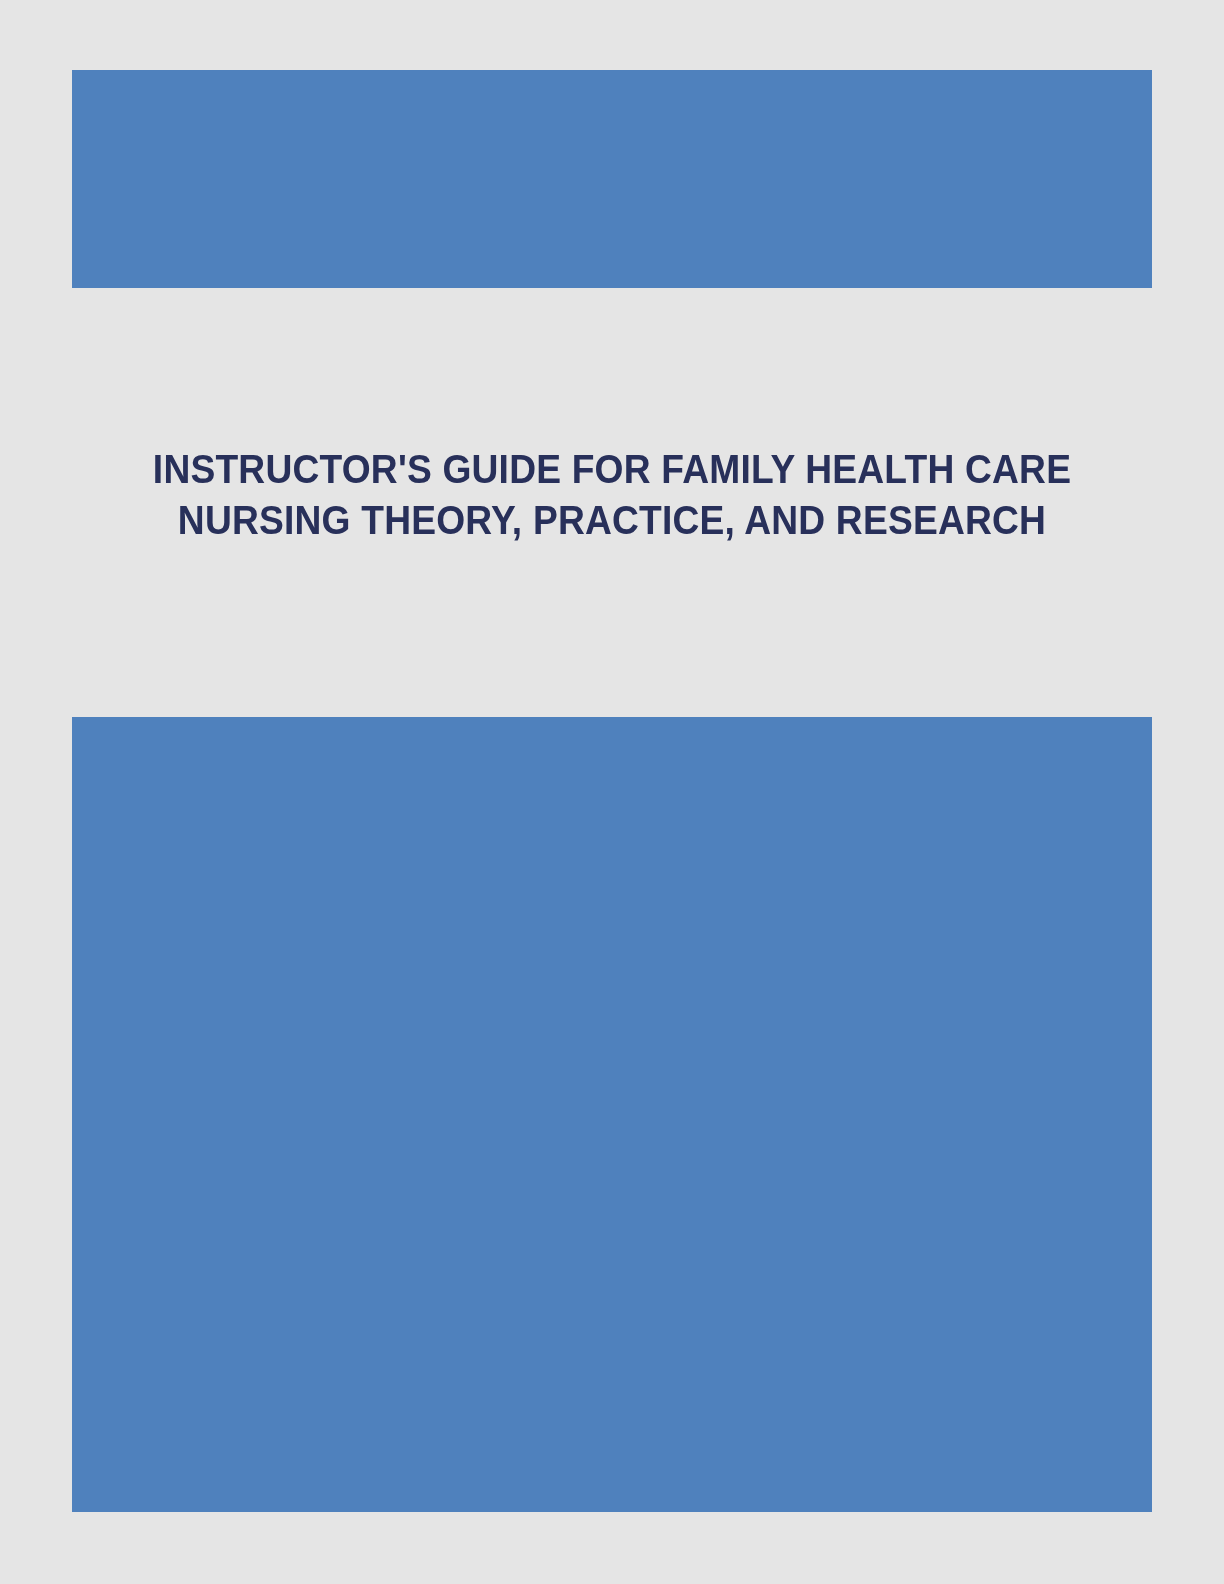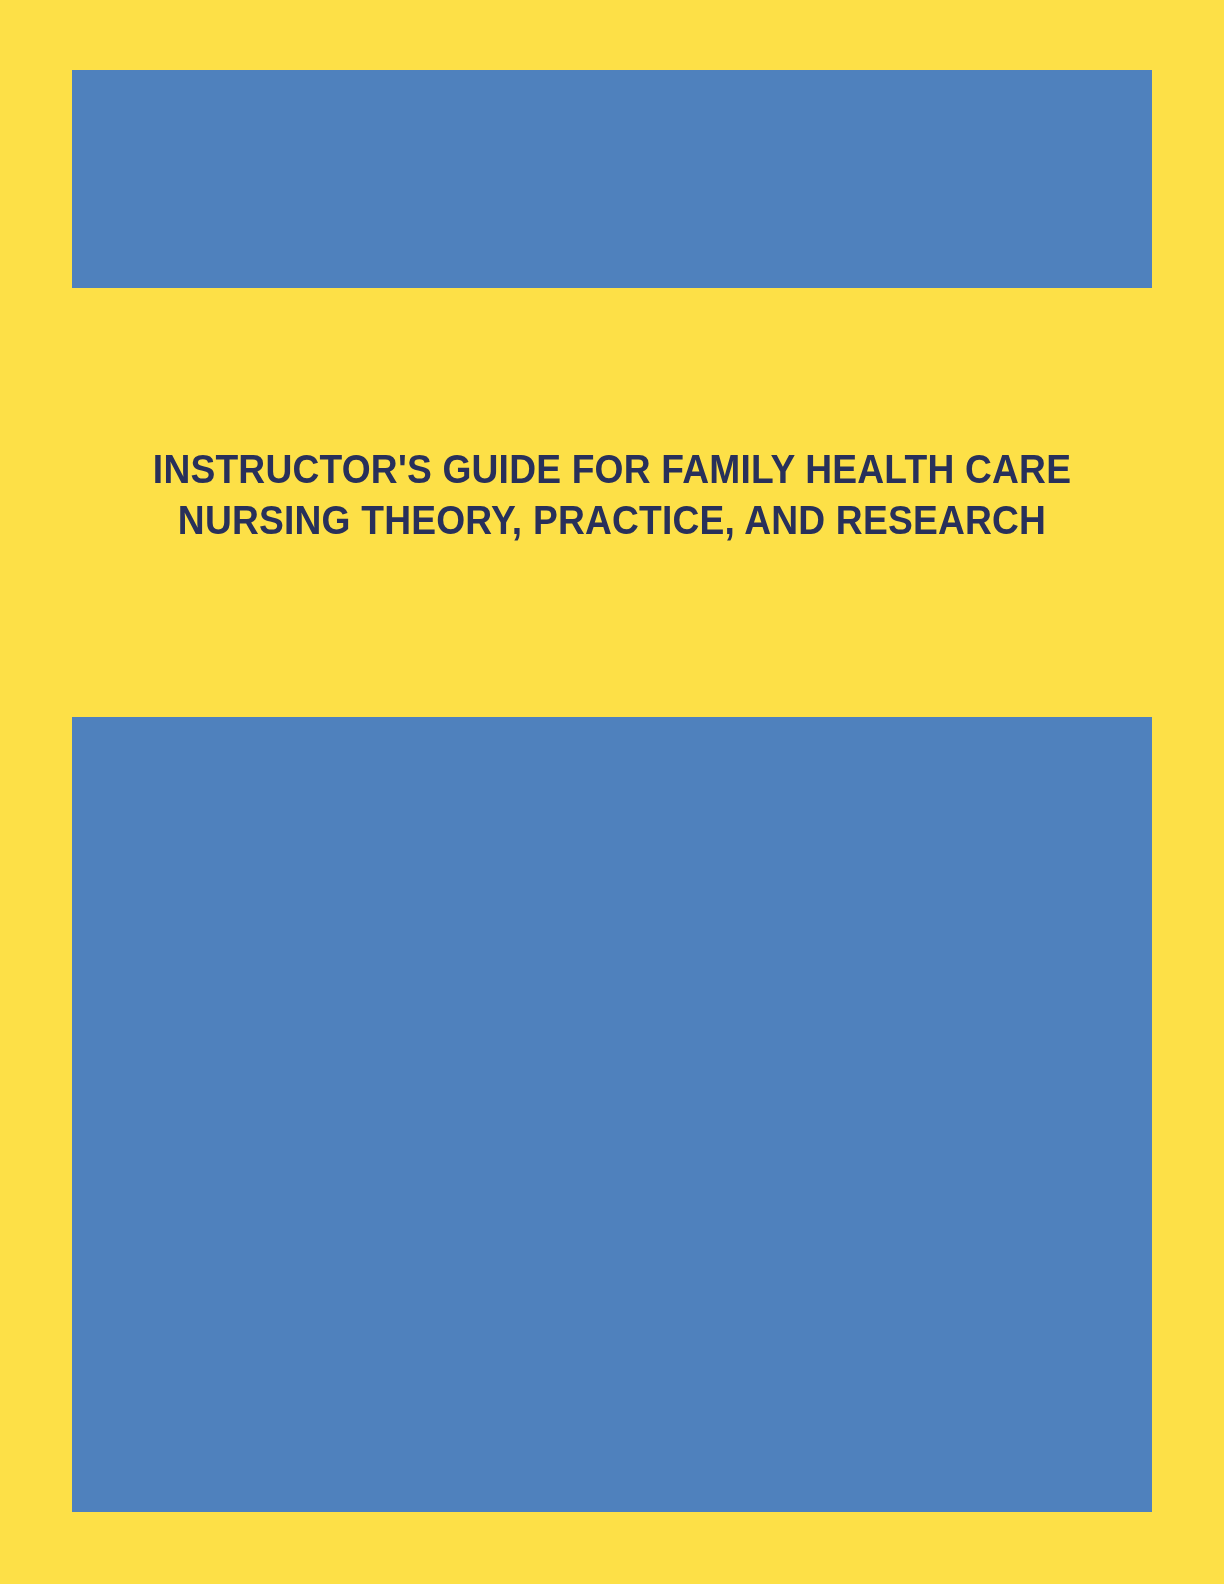--- a/index.html
+++ b/index.html
@@ -12,21 +12,21 @@
     height: 1584px;
     position: relative;
     overflow: hidden;
     font-family: "Liberation Sans", sans-serif;
     -webkit-font-smoothing: antialiased;
   }
 
   .page {
     position: absolute;
     inset: 0;
-    background: #fde047;
+    background: #e5e5e5;
   }
 
   
   .band {
     position: absolute;
     background: #4F81BD;
   }
   .band--top {
     left: 72px;
     top: 70px;

